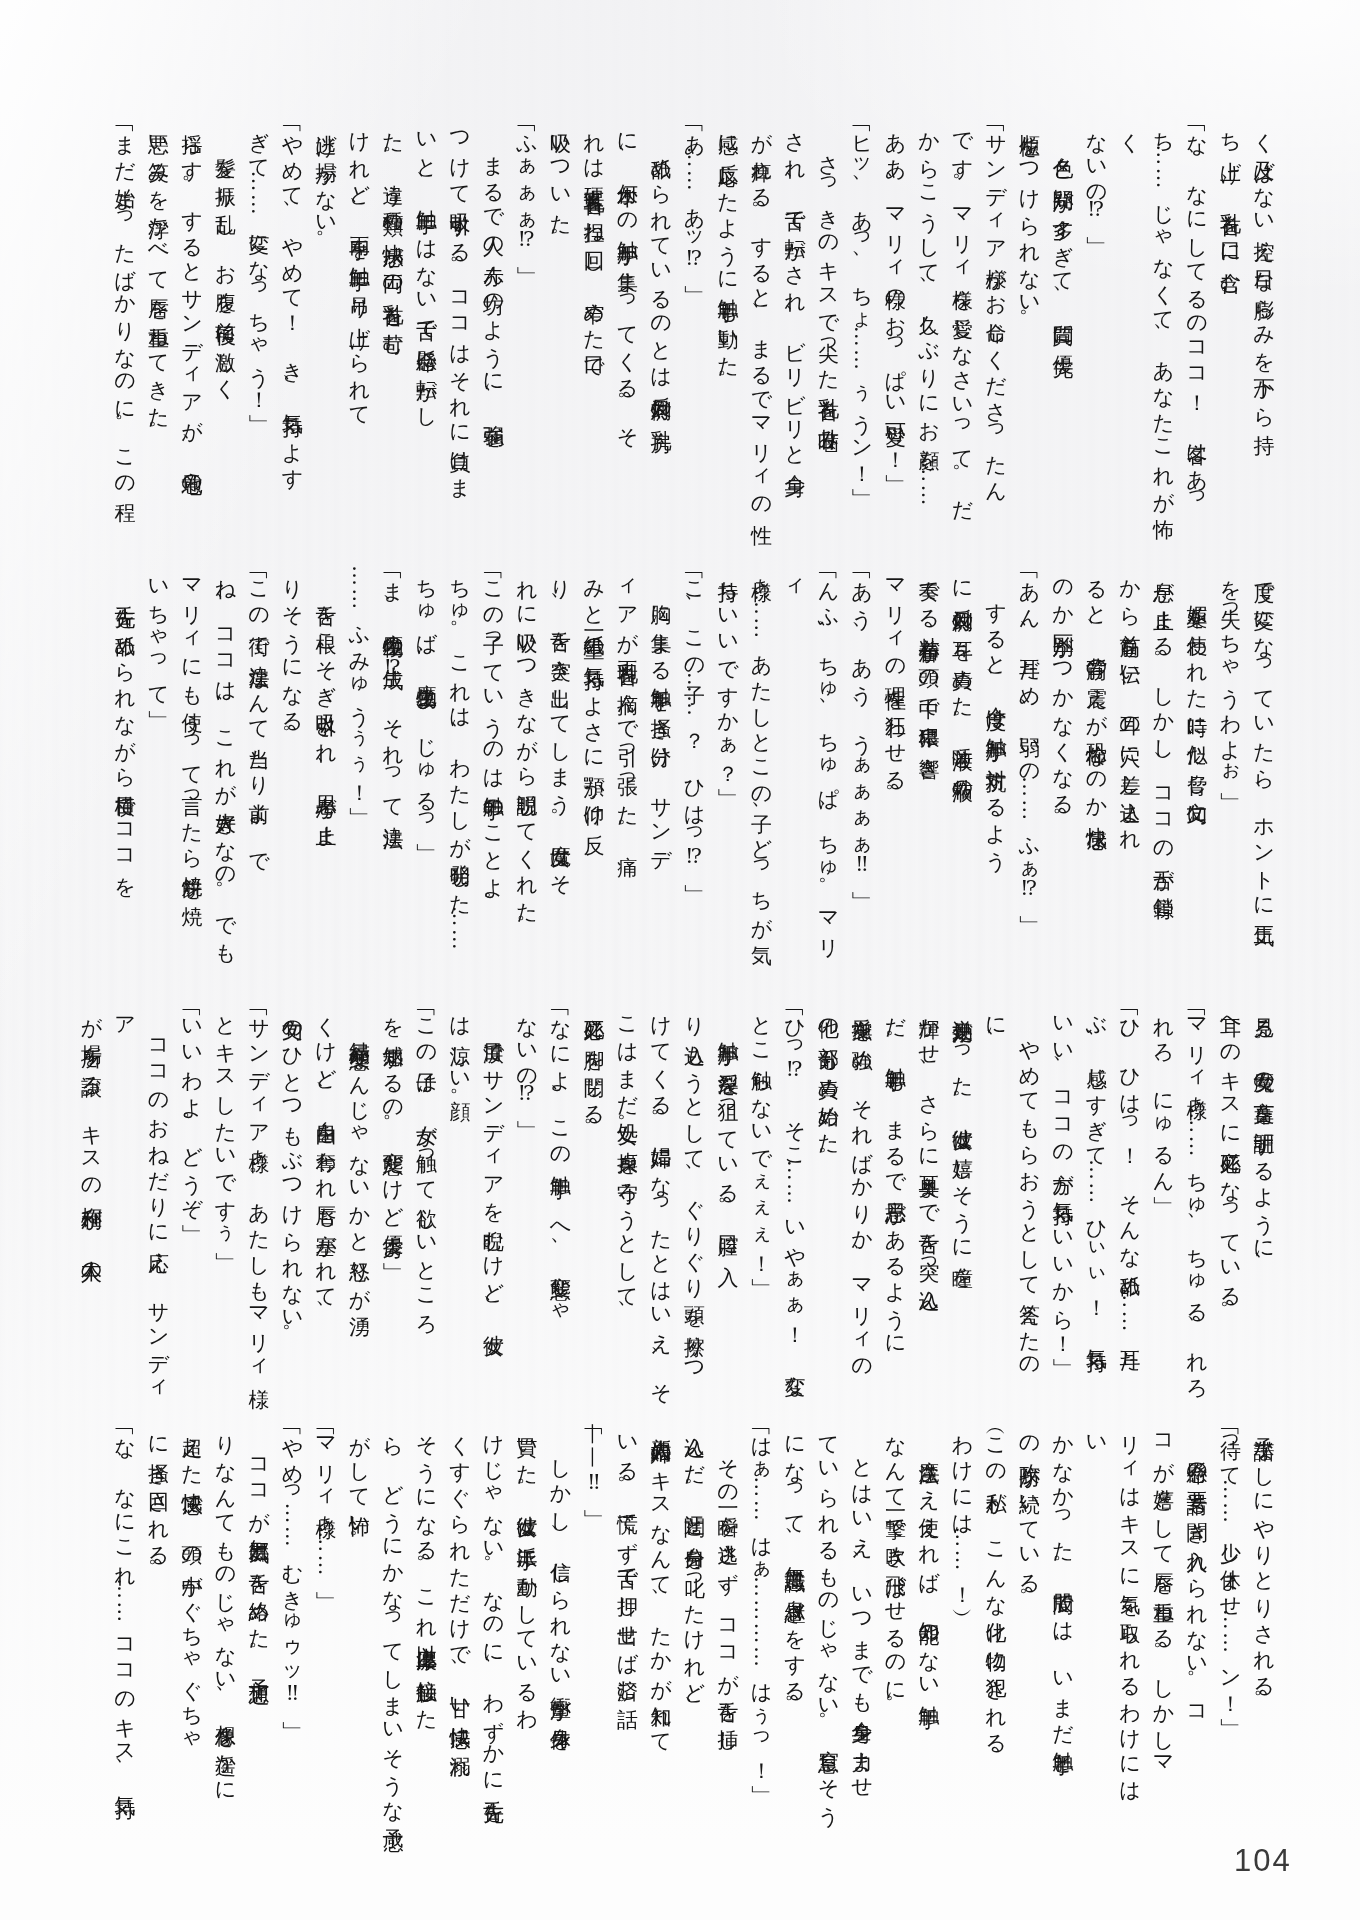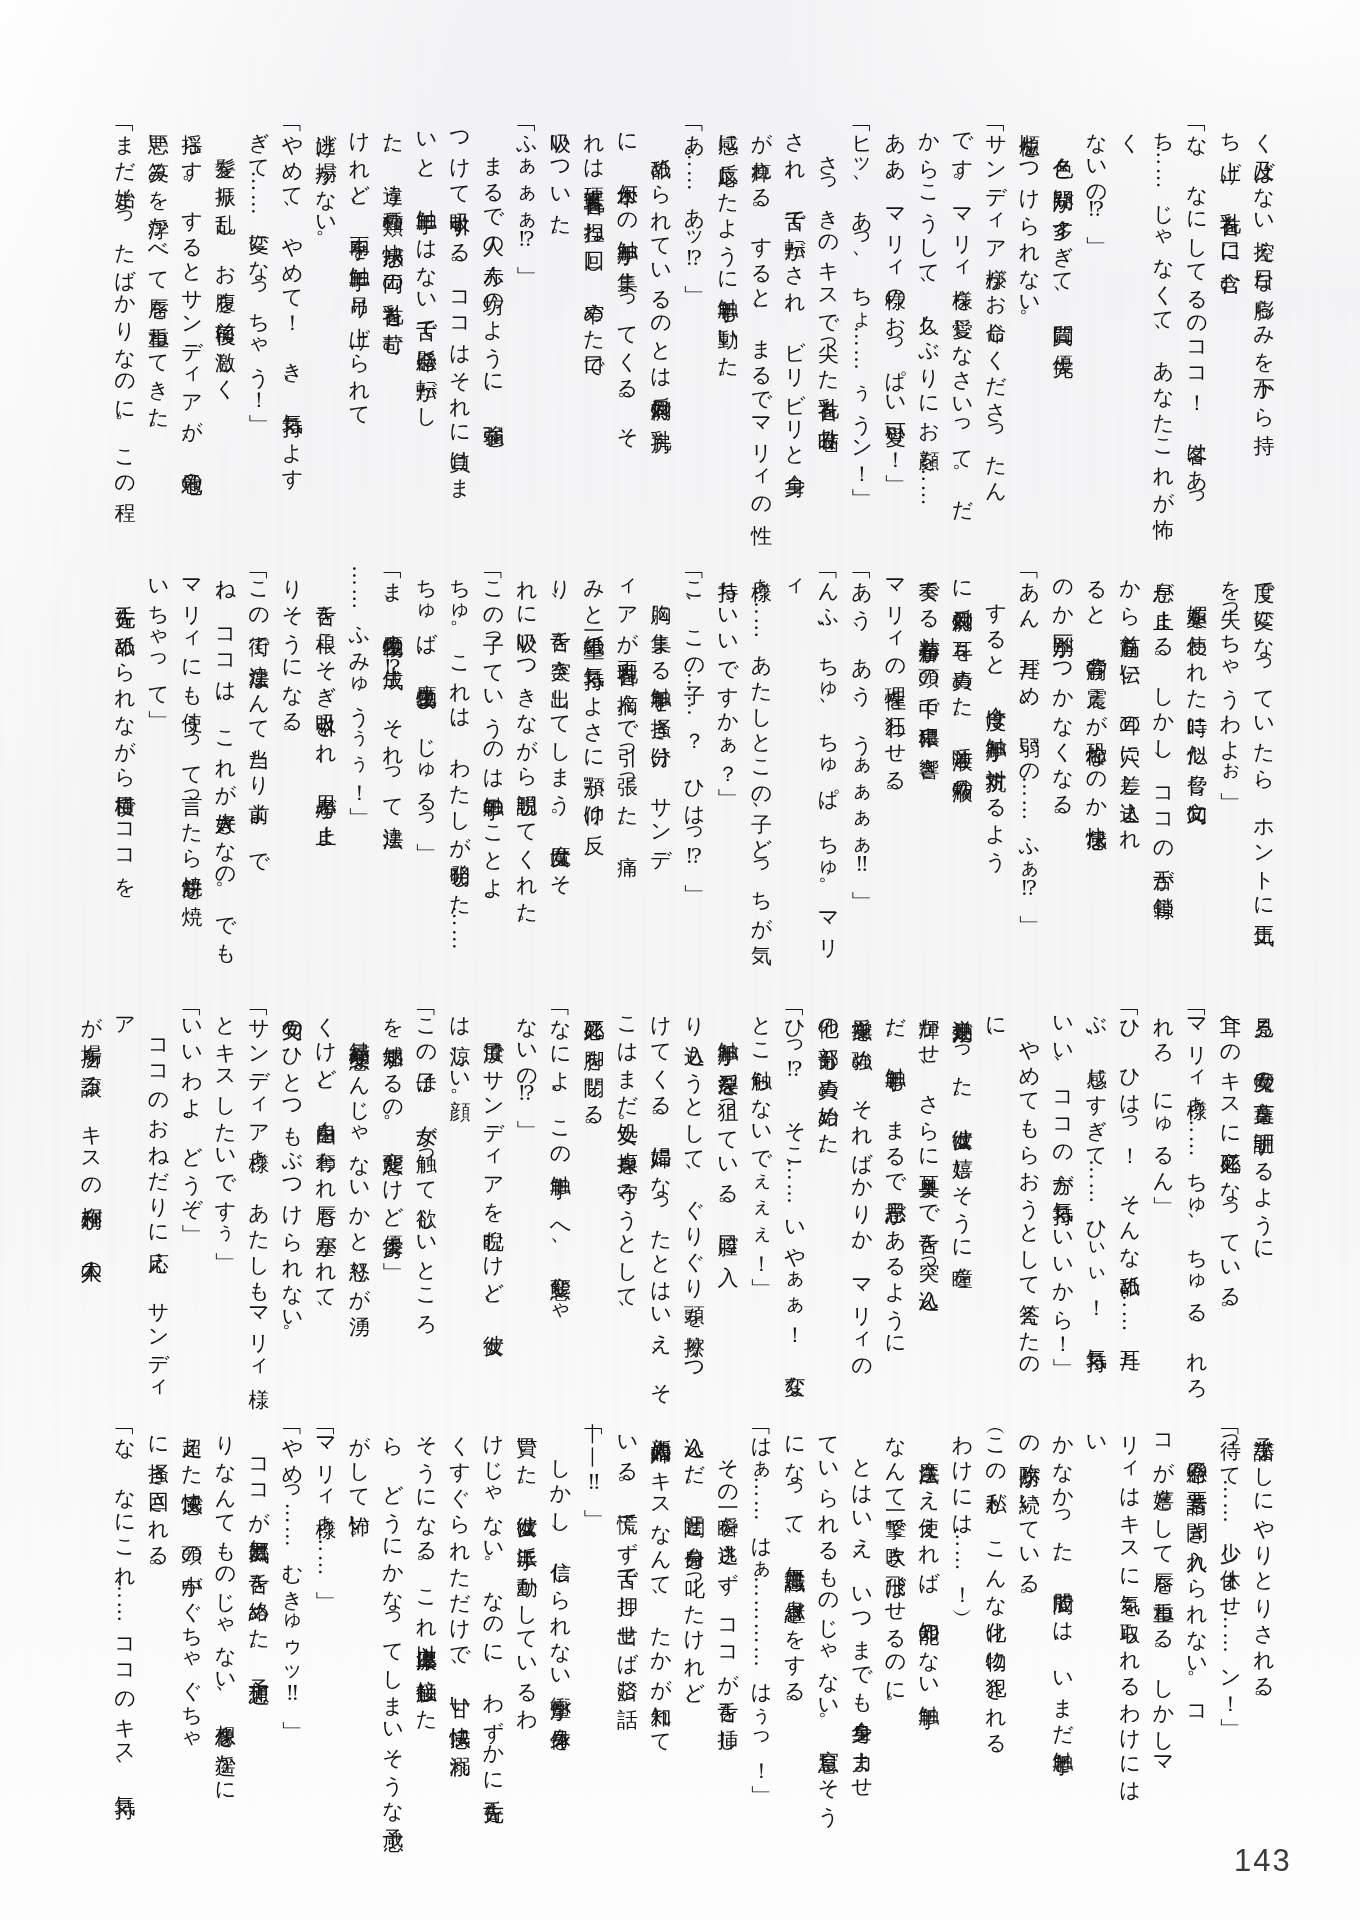--- a/index.html
+++ b/index.html
@@ -190,14 +190,14 @@
       <p>ら、どうにかなってしまいそうな予感</p>
       <p>がして怖い。</p>
       <p>「マリィ様ぁ……」</p>
       <p>「やめっ……むきゅゥッ‼」</p>
       <p>　ココが無邪気に舌を絡めた。予想通</p>
       <p>りなんてものじゃない、想像を遥かに</p>
       <p>超えた快感で、頭の中がぐちゃぐちゃ</p>
       <p>に掻き回される。</p>
       <p>「な、なにこれ……ココのキス、気持</p>
     </div>
-  <div class="page-number">143</div>
+  <div class="page-number">104</div>
 </div>
 
 </body></html>

